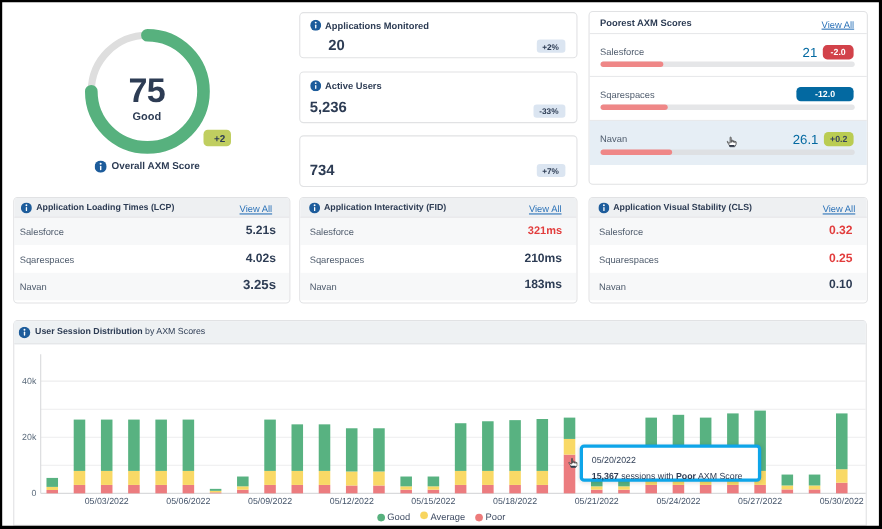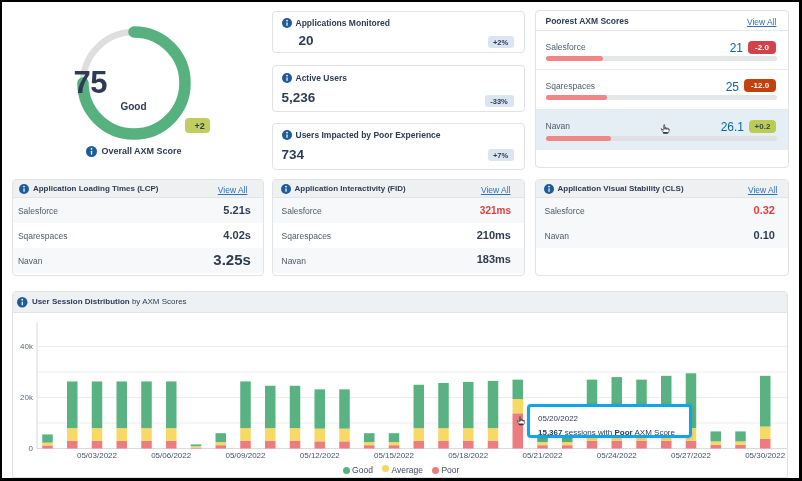--- a/index.html
+++ b/index.html
@@ -14,21 +14,21 @@
 .rowlab{font-size:8.5px;color:#4e5b6c}
 .rowval{font-size:12px;font-weight:400;color:#0369a1}
 </style></head>
 <body>
 <div id="frame"></div>
 
 <svg width="120" height="120" viewBox="0 0 120 120" style="position:absolute;left:73.5px;top:22.5px">
 <path d="M 9.00 60.00 A 51 51 0 0 1 60.00 9.00" fill="none" stroke="#dedede" stroke-width="6.5" stroke-linecap="round"></path>
 <path d="M 60.00 9.00 A 51 51 0 1 1 9.00 60.00" fill="none" stroke="#57b17e" stroke-width="11.5" stroke-linecap="round"></path>
 </svg>
-<div class="abs navy" style="left:73.5px;top:67px;width:120px;text-align:left;font-size:31px;line-height:31px;font-weight:700;letter-spacing:-0.5px">75</div>
+<div class="abs navy" style="left:73.5px;top:67px;width:120px;text-align:center;font-size:31px;line-height:31px;font-weight:700;letter-spacing:-0.5px">75</div>
 <div class="abs navy" style="left:73.5px;top:100.5px;width:120px;text-align:center;font-size:10px;line-height:11px;font-weight:700">Good</div>
 <div class="abs" style="left:185px;top:118px;width:24.5px;height:15px;background:#c0ce60;border-radius:4px;display:flex;align-items:center;justify-content:center;padding-left:5px;font-size:9px;font-weight:700;color:#2d3c54">+2</div>
 <div class="abs" style="left:0;top:146px;width:268px;display:flex;justify-content:center">
     <div class="ttl" style="font-size:9px;gap:4px">
       <svg width="11" height="11" viewBox="0 0 16 16" style="flex:none">
         <circle cx="8" cy="8" r="8" fill="#1d5c9b"></circle>
         <rect x="7.1" y="6.8" width="1.9" height="5.8" rx="0.95" fill="#fff"></rect>
         <circle cx="8" cy="4.1" r="1.35" fill="#fff"></circle>
       </svg>
       <span>Overall AXM Score</span>
@@ -53,49 +53,41 @@
         <circle cx="8" cy="8" r="8" fill="#1d5c9b"></circle>
         <rect x="7.1" y="6.8" width="1.9" height="5.8" rx="0.95" fill="#fff"></rect>
         <circle cx="8" cy="4.1" r="1.35" fill="#fff"></circle>
       </svg>
       <span>Active Users</span>
     </div>
   <div class="abs navy" style="left:9px;top:25.3px;font-size:13.5px;line-height:13.5px;font-weight:700">5,236</div>
   <div class="badge" style="right:10px;top:29px;width:29px;height:12px">-33%</div>
 </div>
 <div class="card" style="left:271.5px;top:122.5px;width:253px;height:47.5px">
-  <div class="ttl" style="position:absolute;left:9px;top:6.5px;font-size:8.5px">
-      <svg width="10" height="10" viewBox="0 0 16 16" style="flex:none">
-        <circle cx="8" cy="8" r="8" fill="#1d5c9b"></circle>
-        <rect x="7.1" y="6.8" width="1.9" height="5.8" rx="0.95" fill="#fff"></rect>
-        <circle cx="8" cy="4.1" r="1.35" fill="#fff"></circle>
-      </svg>
-      <span>Users Impacted by Poor Experience</span>
-    </div>
   <div class="abs navy" style="left:9px;top:24.3px;font-size:13.5px;line-height:13.5px;font-weight:700">734</div>
   <div class="badge" style="right:10px;top:25.5px;width:26px;height:12px">+7%</div>
 </div>
 
 <div class="card" style="left:534.5px;top:9.5px;width:254px;height:158px">
   <div style="position:relative;height:20.5px;border-bottom:1px solid #e7e8ea">
     <div class="abs navy" style="left:10px;top:5.5px;font-size:8.5px;font-weight:700">Poorest AXM Scores</div>
     <a class="link abs" style="right:11px;top:6px">View All</a>
   </div>
   <div style="position:relative;height:38.5px;border-bottom:1px solid #e8e9eb">
     <div class="rowlab abs" style="left:10px;top:11px">Salesforce</div>
     <div class="rowval abs" style="right:44.5px;top:10px">21</div>
     <div class="abs" style="right:11.5px;top:9.5px;width:28px;height:13px;background:#d2424a;border-radius:4px;color:#fff;font-size:8px;font-weight:700;display:flex;align-items:center;justify-content:center">-2.0</div>
     <div class="abs" style="left:10px;right:10.5px;top:25px;height:5px;background:#e5e6e8;border-radius:2.5px">
         <div style="width:25%;height:5px;background:#ef8787;border-radius:2.5px"></div>
       </div>
   </div>
   <div style="position:relative;height:40.5px;border-bottom:1px solid #e8e9eb">
     <div class="rowlab abs" style="left:10px;top:11px">Sqarespaces</div>
     <div class="rowval abs" style="right:48.5px;top:10px">25</div>
-    <div class="abs" style="right:11.5px;top:9.5px;width:32px;height:13px;background:#c2410c;border-radius:4px;color:#fff;font-size:8px;font-weight:700;display:flex;align-items:center;justify-content:center">-12.0</div>
+    <div class="abs" style="right:11.5px;top:9.5px;width:52px;height:13px;background:#0369a1;border-radius:4px;color:#fff;font-size:8px;font-weight:700;display:flex;align-items:center;justify-content:center">-12.0</div>
     <div class="abs" style="left:10px;right:10.5px;top:25.5px;height:5px;background:#e5e6e8;border-radius:2.5px">
         <div style="width:26.5%;height:5px;background:#ef8787;border-radius:2.5px"></div>
       </div>
   </div>
   <div style="position:relative;height:40px;background:#e6eef5">
     <div class="rowlab abs" style="left:10px;top:11px">Navan</div>
     <div class="rowval abs" style="right:43.5px;top:10px">26.1</div>
     <div class="abs" style="right:11.5px;top:9.5px;width:27px;height:13px;background:#bacc52;border-radius:4px;color:#38445c;font-size:8px;font-weight:700;display:flex;align-items:center;justify-content:center">+0.2</div>
     <div class="abs" style="left:10px;right:10.5px;top:25.5px;height:5px;background:#dee0e3;border-radius:2.5px">
         <div style="width:28.5%;height:5px;background:#ef8787;border-radius:2.5px"></div>
@@ -121,21 +113,21 @@
   <div style="position:relative;height:24.8px;background:#f7f8f9">
       <div class="rowlab abs" style="left:5px;top:8px">Salesforce</div>
       <div class="abs" style="right:12.5px;top:6.5px;font-size:11px;line-height:11px;font-weight:700;color:#2d3c54">5.21s</div>
     </div>
     <div style="position:relative;height:24.8px;background:#fff">
       <div class="rowlab abs" style="left:5px;top:8px">Sqarespaces</div>
       <div class="abs" style="right:12.5px;top:6.5px;font-size:11px;line-height:11px;font-weight:700;color:#2d3c54">4.02s</div>
     </div>
     <div style="position:relative;height:24.8px;background:#f7f8f9">
       <div class="rowlab abs" style="left:5px;top:8px">Navan</div>
-      <div class="abs" style="right:12.5px;top:6.5px;font-size:15px;line-height:11px;font-weight:700;color:#2d3c54">3.25s</div>
+      <div class="abs" style="right:12.5px;top:6.5px;font-size:12px;line-height:11px;font-weight:700;color:#2d3c54">3.25s</div>
     </div>
 </div>
 <div class="card" style="left:271.5px;top:179px;width:253px;height:96.5px;overflow:hidden">
   <div style="position:relative;height:18.4px;background:#eef0f2;border-bottom:1px solid #e3e4e6">
     <div class="ttl" style="position:absolute;left:8px;top:4px">
         <svg width="10" height="10" viewBox="0 0 16 16" style="flex:none">
           <circle cx="8" cy="8" r="8" fill="#1d5c9b"></circle>
           <rect x="7.1" y="6.8" width="1.9" height="5.8" rx="0.95" fill="#fff"></rect>
           <circle cx="8" cy="4.1" r="1.35" fill="#fff"></circle>
         </svg>
@@ -164,20 +156,24 @@
           <rect x="7.1" y="6.8" width="1.9" height="5.8" rx="0.95" fill="#fff"></rect>
           <circle cx="8" cy="4.1" r="1.35" fill="#fff"></circle>
         </svg>
         <span>Application Visual Stability (CLS)</span>
       </div>
     <a class="link abs" style="right:10px;top:4.5px">View All</a>
   </div>
   <div style="position:relative;height:24.8px;background:#f7f8f9">
       <div class="rowlab abs" style="left:9px;top:8px">Salesforce</div>
       <div class="abs" style="right:12.5px;top:6.5px;font-size:11px;line-height:11px;font-weight:700;color:#e23d3d">0.32</div>
+    </div>
+    <div style="position:relative;height:24.8px;background:#fff">
+      <div class="rowlab abs" style="left:9px;top:8px">Squarespaces</div>
+      <div class="abs" style="right:12.5px;top:6.5px;font-size:11px;line-height:11px;font-weight:700;color:#e23d3d">0.25</div>
     </div>
     <div style="position:relative;height:24.8px;background:#f7f8f9">
       <div class="rowlab abs" style="left:9px;top:8px">Navan</div>
       <div class="abs" style="right:12.5px;top:6.5px;font-size:11px;line-height:11px;font-weight:700;color:#2d3c54">0.10</div>
     </div>
 </div>
 
 <div class="card" style="left:11.9px;top:291px;width:776px;height:187px;border-radius:4px 4px 0 0">
   <div style="position:relative;height:21px;background:#eef1f3;border-bottom:1px solid #e3e4e6">
     <div class="ttl" style="position:absolute;left:4.5px;top:5px;font-weight:400;font-size:8px">

